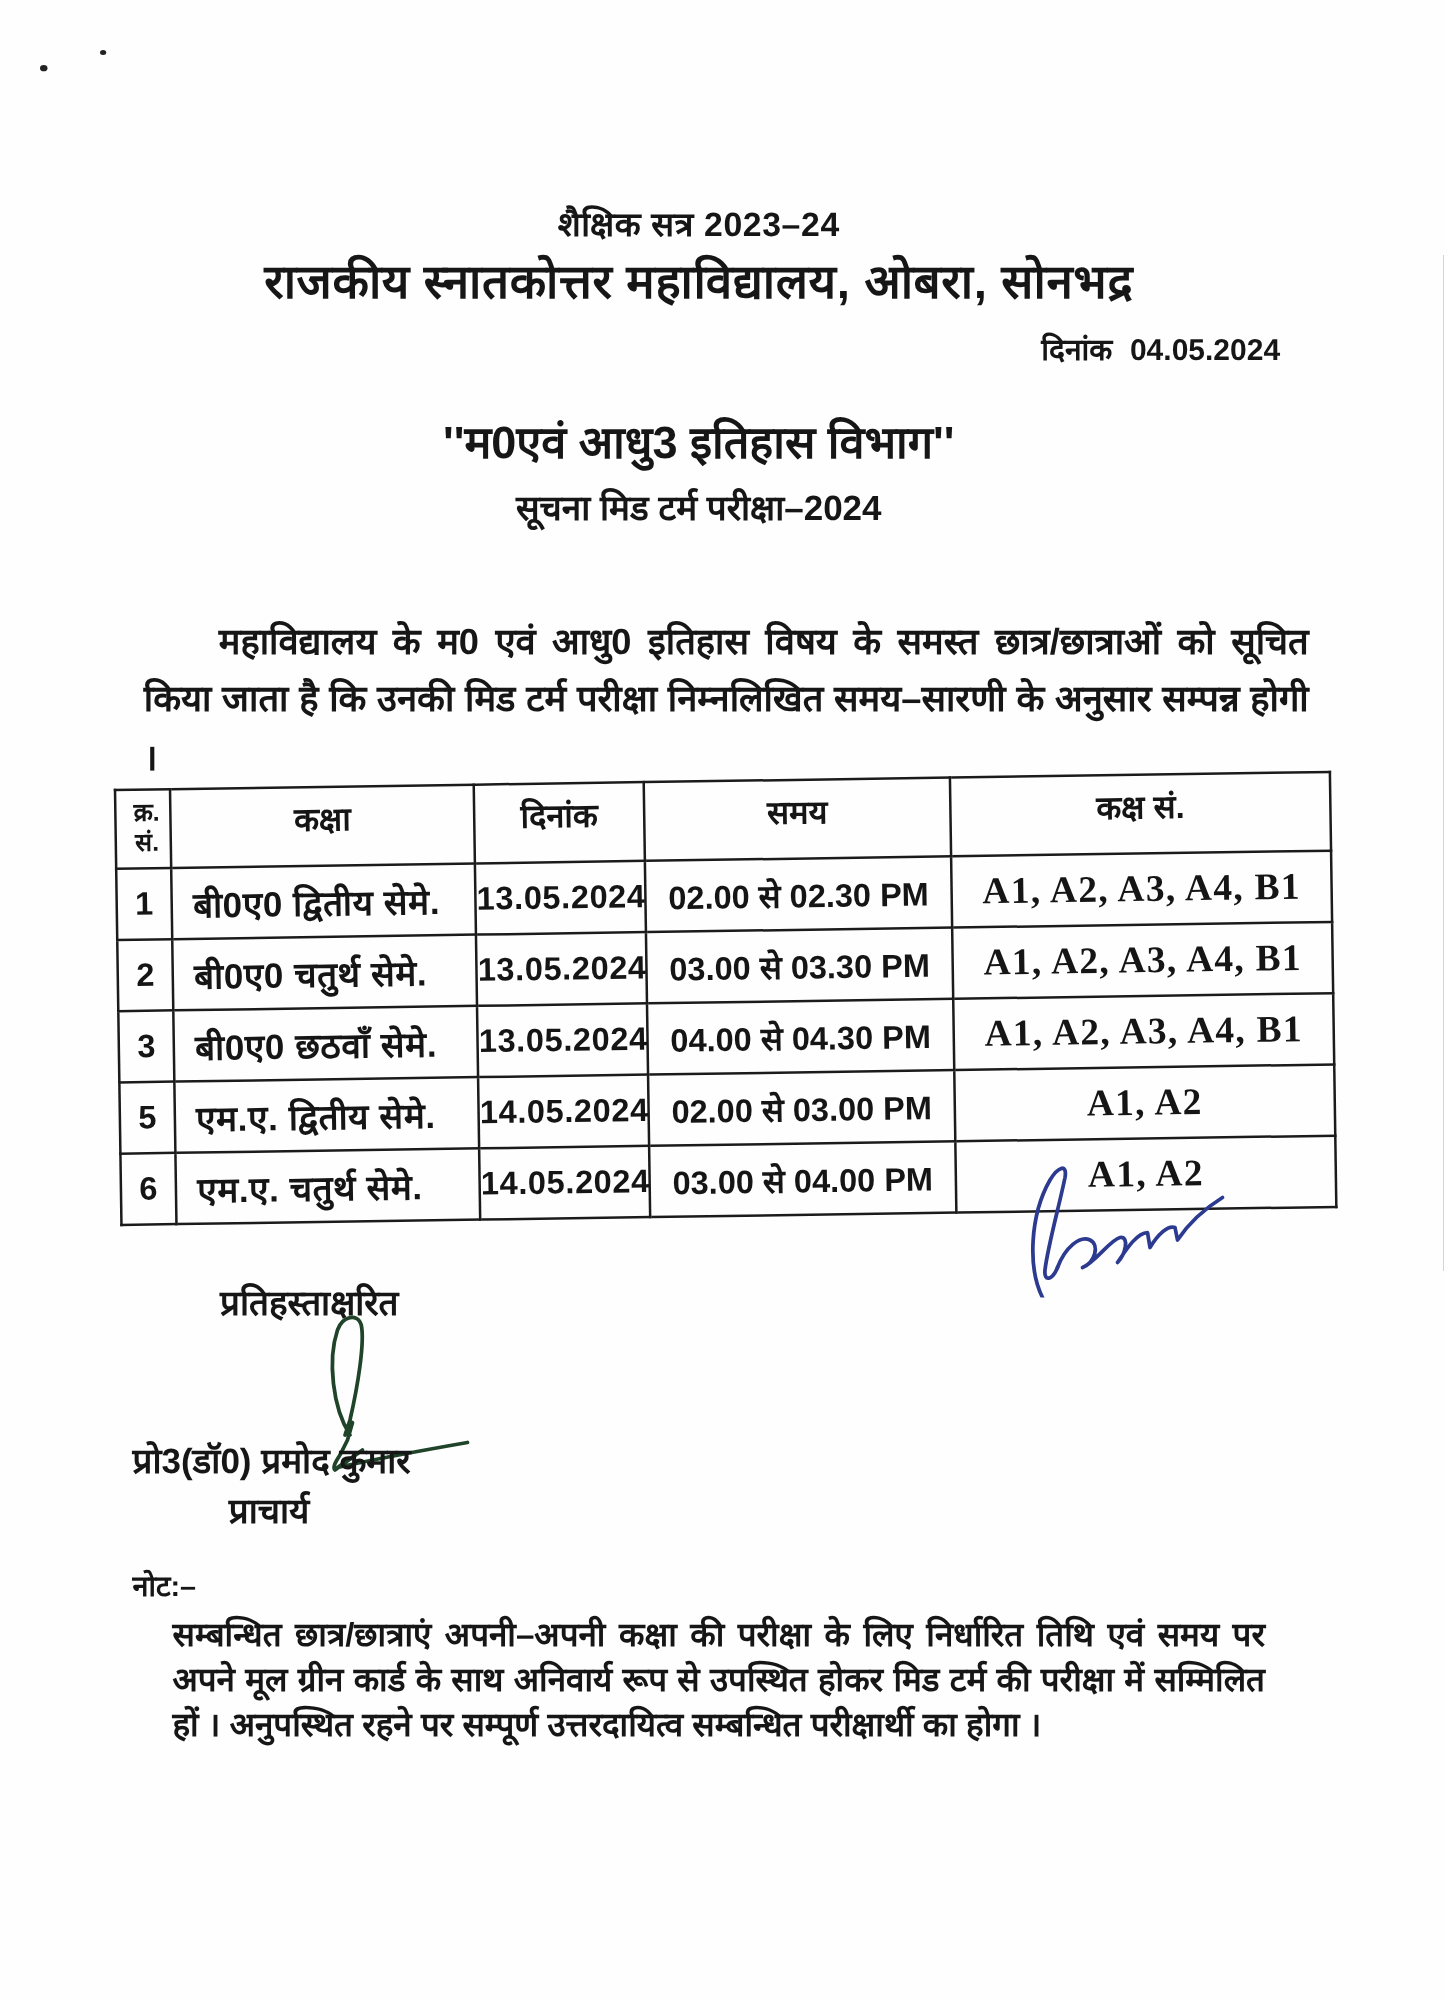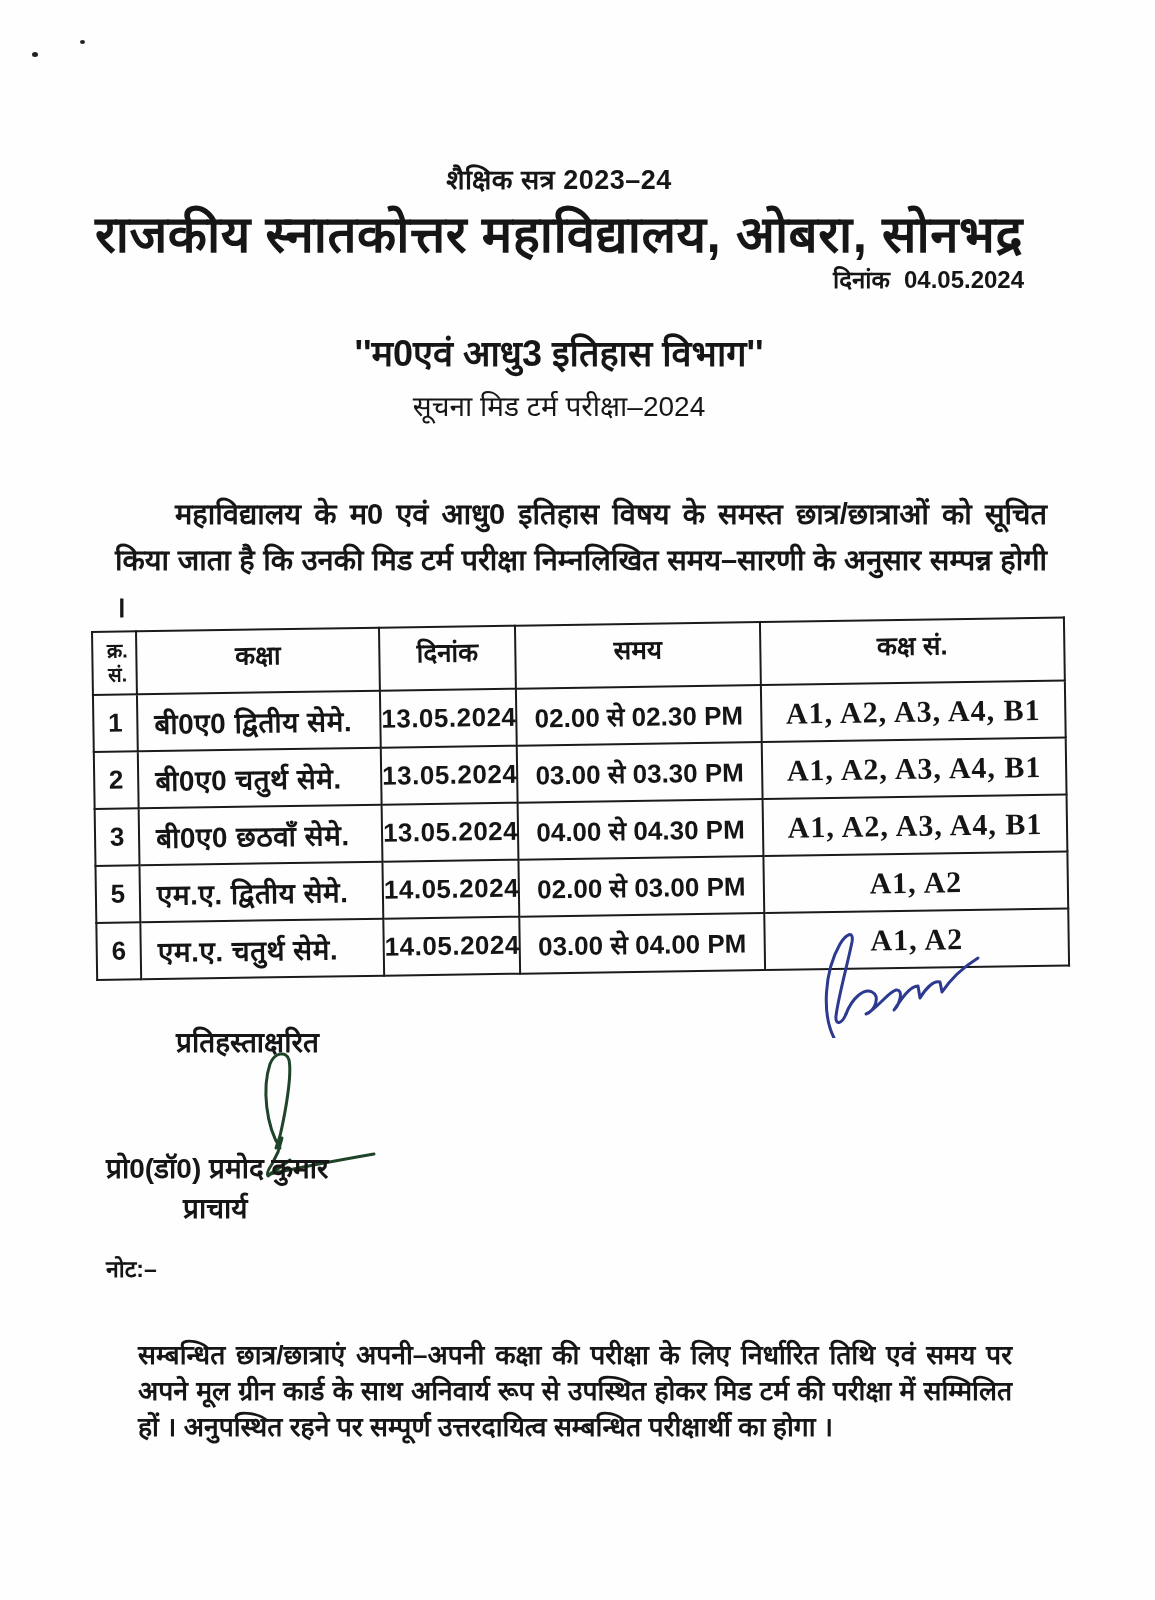--- a/index.html
+++ b/index.html
@@ -9,25 +9,25 @@
     margin:0 auto;
     background:#fefefe;
     color:#161616;
     font-family:"Liberation Sans", sans-serif;
     overflow:hidden;
   }
   .abs{position:absolute;}
   .centered{left:0;width:1118px;text-align:center;}
   .speck{position:absolute;background:#232323;border-radius:50%;}
   .session{top:160px;font-size:27px;font-weight:700;letter-spacing:.5px;}
-  .college{top:197px;font-size:51px;font-weight:700;letter-spacing:.5px;}
+  .college{top:197px;font-size:38px;font-weight:700;letter-spacing:.5px;}
   .notice-date{top:262px;left:833px;font-size:24px;font-weight:600;}
   .notice-date .dval{margin-left:14px;font-weight:700;}
   .dept-title{top:328px;font-size:36px;font-weight:700;}
-  .subtitle{top:386px;font-size:28px;font-weight:400;text-align:center;}
+  .subtitle{top:386px;font-size:28px;font-weight:700;text-align:center;}
   .intro{top:464px;left:115px;width:932px;font-size:29px;font-weight:600;
          line-height:1.6;text-align:justify;text-indent:60px;margin-top:27px;}
   
   .table-wrap{top:631px;left:91px;width:972px;transform:rotate(-0.85deg);transform-origin:top left;}
   table{border-collapse:collapse;width:972px;table-layout:fixed;background:transparent;}
   td,th{border:2px solid #1b1b1b;vertical-align:middle;padding:0;color:#151515;}
   th{height:55px;font-size:26px;font-weight:600;vertical-align:top;padding-top:6px;}
   th.sn-head{font-size:20px;text-align:center;padding-left:6px;line-height:1.2;}
   td{height:55px;}
   .c-sn{text-align:center;font-size:26px;font-weight:600;}
@@ -39,21 +39,21 @@
   .sig-right-svg{top:928px;left:796px;}
   .sig-right-block{top:1000px;left:672px;width:332px;text-align:center;
                    font-size:28px;font-weight:600;line-height:1.48;}
   .countersigned{top:1022px;left:176px;font-size:28px;font-weight:600;}
   .sig-left-svg{top:1048px;left:228px;}
   .left-name{top:1148px;left:106px;font-size:28px;font-weight:600;}
   .left-title{top:1188px;left:183px;font-size:28px;font-weight:600;}
   
   .note-label{top:1252px;left:106px;font-size:23px;font-weight:700;}
   .note-text{top:1290px;left:138px;width:874px;font-size:26.5px;font-weight:600;
-             line-height:1.36;text-align:justify;margin-top:47px;}
+             line-height:1.36;text-align:justify;}
   svg path{fill:none;stroke-linecap:round;stroke-linejoin:round;}
 </style>
 </head>
 <body>
 
 <div class="page">
 
   <span class="speck" style="left:80px;top:40px;width:5px;height:4px;"></span>
   <span class="speck" style="left:32px;top:52px;width:6px;height:5px;"></span>
 
@@ -135,19 +135,19 @@
     <path stroke-width="3" d="M50,86 C56,70 68,60 76,64 C84,68 80,82 70,86 C80,82 92,64 100,62 C108,61 104,76 98,82 C106,70 114,58 122,58 L124,70 C130,60 138,52 144,54 L146,64 C154,52 166,40 182,30" stroke="#2c3a8f"></path>
   </svg>
 
 
   <div class="abs countersigned">प्रतिहस्ताक्षरित</div>
 
   <svg class="abs sig-left-svg" width="150" height="135" viewBox="0 0 150 135">
     <path stroke-width="3" d="M52,100 C38,78 34,40 42,16 C46,5 58,2 61,12 C64,26 58,62 52,88 L48,100 L54,90 L50,104 L44,116 C40,122 38,126 40,128 L62,112 L42,126 C60,122 100,114 146,106" stroke="#1f4429"></path>
   </svg>
 
-  <div class="abs left-name">प्रो0(डॉ0) प्रमोद कुमार</div>
+  <div class="abs left-name">प्रो3(डॉ0) प्रमोद कुमार</div>
   <div class="abs left-title">प्राचार्य</div>
 
   <div class="abs note-label">नोट:–</div>
   <div class="abs note-text">सम्बन्धित छात्र/छात्राएं अपनी–अपनी कक्षा की परीक्षा के लिए निर्धारित तिथि एवं समय पर अपने मूल ग्रीन कार्ड के साथ अनिवार्य रूप से उपस्थित होकर मिड टर्म की परीक्षा में सम्मिलित हों । अनुपस्थित रहने पर सम्पूर्ण उत्तरदायित्व सम्बन्धित परीक्षार्थी का होगा ।</div>
 
 </div>
 
 </body></html>

